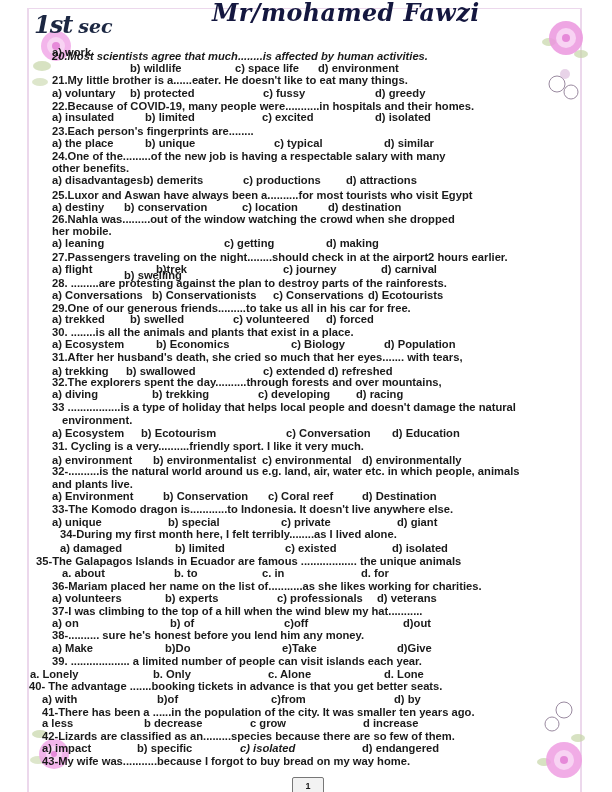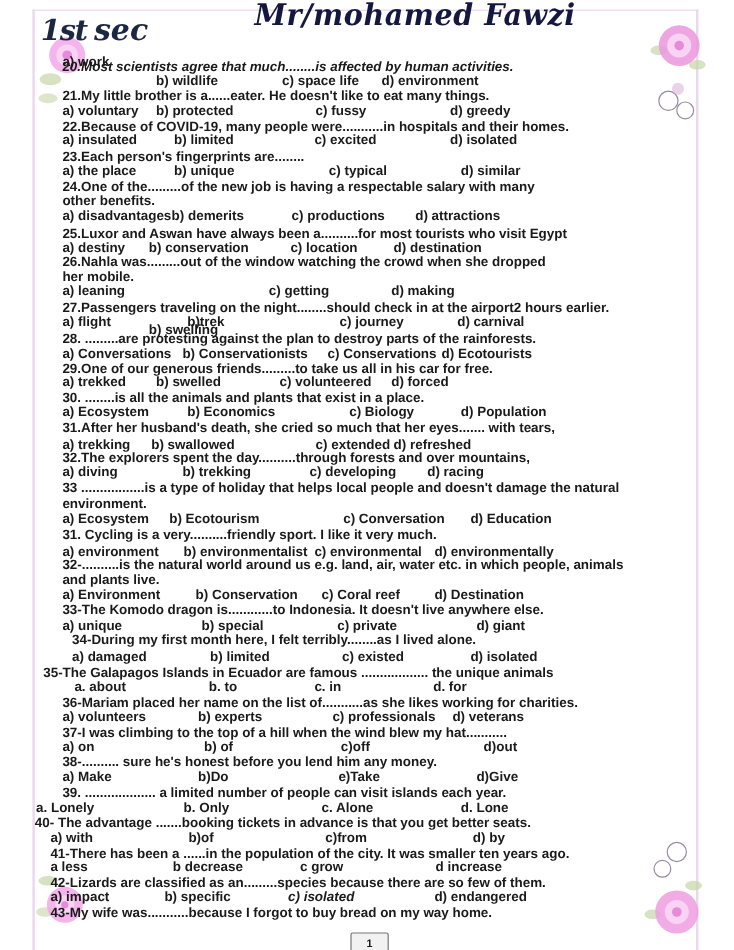--- a/index.html
+++ b/index.html
@@ -13,21 +13,21 @@
     position:absolute; left:27px; top:8px; width:555px; height:790px;
     border-left:2px solid #ecd8ec; border-right:2px solid #ecd8ec; border-top:1px solid #ecd8ec;
     box-sizing:border-box;
   }
   .header-left {
     position:absolute; left:34px; top:10px;
     font-family:"DejaVu Serif", serif; font-style:italic; font-weight:bold;
     color:#1c2742;
   }
   .header-left .num { font-size:24px; letter-spacing:-1px; }
-  .header-left .sec { font-size:25px; margin-left:6px; }
+  .header-left .sec { font-size:19px; margin-left:6px; }
   .header-title {
     position:absolute; left:212px; top:-2px;
     font-family:"DejaVu Serif", serif; font-style:italic; font-weight:bold;
     font-size:25px; color:#14173f; letter-spacing:0.5px;
     transform:scaleX(0.95); transform-origin:left top;
   }
   .content {
     position:absolute; left:0; top:0; width:612px;
     font-weight:bold; font-size:11.2px; line-height:12.6px;
   }
@@ -146,21 +146,21 @@
     <div class="opt" style="left: 52px; top: 365px;">a) trekking</div>
     <div class="opt" style="left: 126px; top: 365px;">b) swallowed</div>
     <div class="opt" style="left: 263px; top: 365px;">c) extended</div>
     <div class="opt" style="left: 328px; top: 365px;">d) refreshed</div>
     <div class="line" style="left: 52px; top: 376px;">32.The explorers spent the day..........through forests and over mountains,</div>
     <div class="opt" style="left: 52px; top: 388px;">a) diving</div>
     <div class="opt" style="left: 152px; top: 388px;">b) trekking</div>
     <div class="opt" style="left: 258px; top: 388px;">c) developing</div>
     <div class="opt" style="left: 356px; top: 388px;">d) racing</div>
     <div class="line" style="left: 52px; top: 401px;">33   .................is a type of holiday that helps local people and doesn't damage the natural</div>
-    <div class="line" style="left: 52px; top: 414px; text-align: right;">environment.</div>
+    <div class="line" style="left: 62px; top: 414px; text-align: right;">environment.</div>
     <div class="opt" style="left: 52px; top: 427px;">a) Ecosystem</div>
     <div class="opt" style="left: 141px; top: 427px;">b) Ecotourism</div>
     <div class="opt" style="left: 286px; top: 427px;">c) Conversation</div>
     <div class="opt" style="left: 392px; top: 427px;">d) Education</div>
     <div class="line" style="left: 52px; top: 440px;">31. Cycling is a very..........friendly sport. I like it very much.</div>
     <div class="opt" style="left: 52px; top: 454px;">a) environment</div>
     <div class="opt" style="left: 153px; top: 454px;">b) environmentalist</div>
     <div class="opt" style="left: 262px; top: 454px;">c) environmental</div>
     <div class="opt" style="left: 362px; top: 454px;">d) environmentally</div>
     <div class="line" style="left: 52px; top: 465px;">32-..........is the natural world around us e.g. land, air, water etc. in which people, animals</div>

